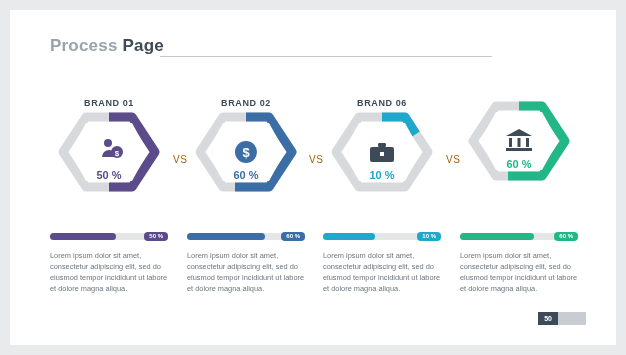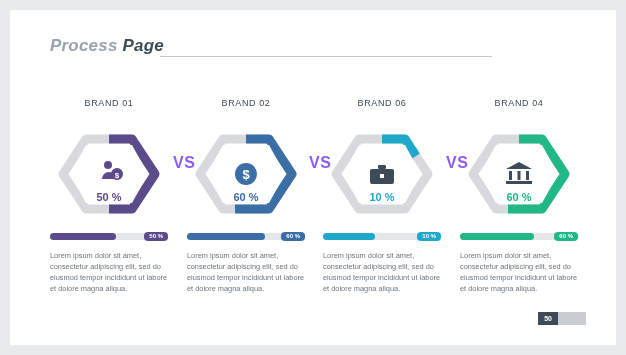--- a/index.html
+++ b/index.html
@@ -9,21 +9,21 @@
     font-family:"Liberation Sans", sans-serif;
     overflow:hidden;
   }
   .slide{
     position:absolute;left:10px;top:10px;
     width:606px;height:335px;
     background:#ffffff;
   }
   
   .header{
-    position:absolute;left:40px;top:26px;width:528px;height:22px;font-style:italic;
+    position:absolute;left:40px;top:26px;width:528px;height:22px;
   }
   .title{
     position:absolute;left:0;top:0;
     font-size:17px;font-weight:bold;color:#3c4b57;
     letter-spacing:.2px;
   }
   .title .light{color:#9aa3ab;font-weight:bold;}
   .title .dark{color:#3c4b57;font-weight:bold;}
   .headerline{
     position:absolute;left:110px;top:20px;right:86px;height:1px;background:#c6cacd;
@@ -41,36 +41,36 @@
   .col{
     position:absolute;top:0;width:118px;
   }
   .col.c0{left:0;}
   .col.c1{left:137px;}
   .col.c2{left:273px;}
   .col.c3{left:410px;}
 
   .brand{
     text-align:center;
-    font-size:9px;font-weight:normal;color:#3c4b57;
+    font-size:9px;font-weight:bold;color:#3c4b57;
     letter-spacing:.6px;
-    margin-bottom:23px;
+    margin-bottom:1px;
   }
   .hexwrap{
     position:relative;width:118px;height:86px;margin:0 auto;
   }
   .hexwrap svg{display:block;}
   .pct{
     position:absolute;left:0;right:0;bottom:14px;
     text-align:center;font-size:11px;font-weight:bold;
   }
   
   .vs{
     position:absolute;top:56px;
-    font-size:16px;font-weight:bold;color:#8b5cf6;
+    font-size:10px;font-weight:normal;color:#a16207;
     letter-spacing:.5px;
   }
   .vs.v0{left:123px;}
   .vs.v1{left:259px;}
   .vs.v2{left:396px;}
 
   
   .bars{position:absolute;left:40px;top:222px;width:528px;}
   .barrow{position:absolute;top:0;width:118px;height:9px;}
   .barrow.c0{left:0;}
@@ -171,21 +171,20 @@
             <rect x="0" y="5" width="24" height="15" rx="2"></rect>
             <rect x="8" y="1" width="8" height="4" rx="1.2"></rect>
             <rect x="10" y="10" width="4" height="4" fill="#ffffff"></rect>
           </g>
         </svg>
         <div class="pct" style="color:#1fa8c9">10 %</div>
       </div>
     </div>
 
     <div class="col c3">
-      <div class="brand">BRAND 04</div>
       <div class="hexwrap">
         <svg width="118" height="86" viewBox="0 0 118 86">
           <path d="M36 8 L82 8 L105 43 L82 78 L36 78 L13 43 Z" fill="none" stroke="#d7d9dc" stroke-width="9" stroke-linejoin="round"></path>
           <path d="M59 8 L82 8 L105 43 L82 78 L48 78" fill="none" stroke="#21b786" stroke-width="9" stroke-linejoin="round"></path>
           <path d="M36 14 L82 14 L98 43 L82 72 L36 72 L20 43 Z" fill="#ffffff"></path>
           <g transform="translate(46,31)" fill="#3c4b57">
             <polygon points="13,0 26,7 0,7"></polygon>
             <rect x="3" y="9" width="3" height="9"></rect>
             <rect x="11.5" y="9" width="3" height="9"></rect>
             <rect x="20" y="9" width="3" height="9"></rect>

